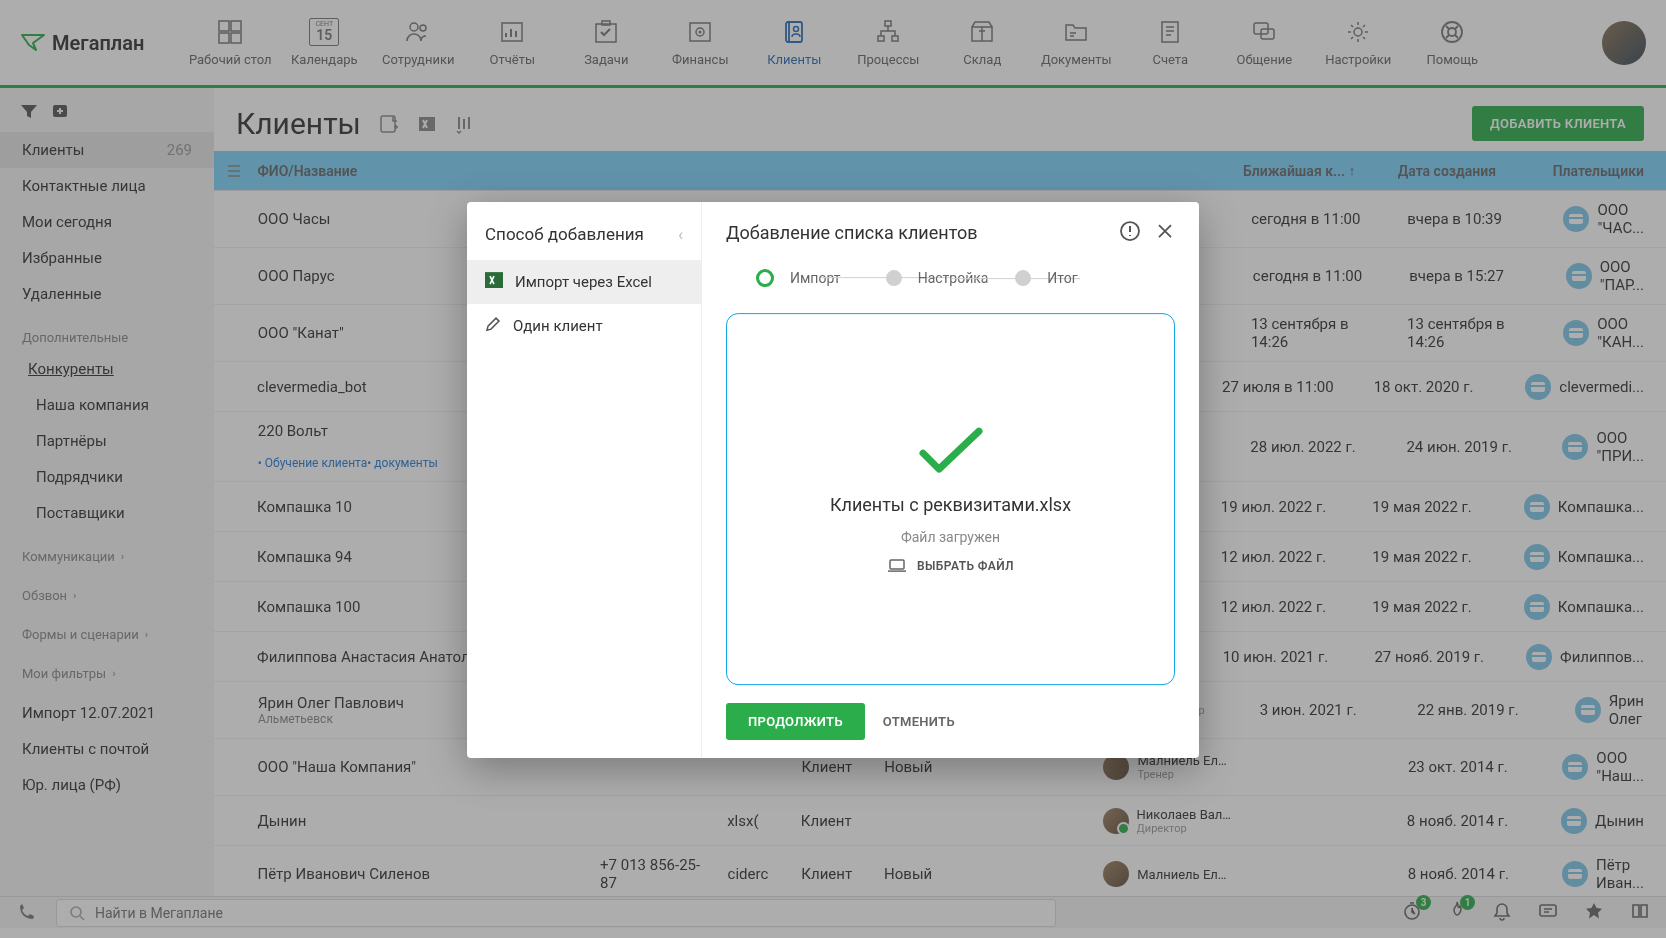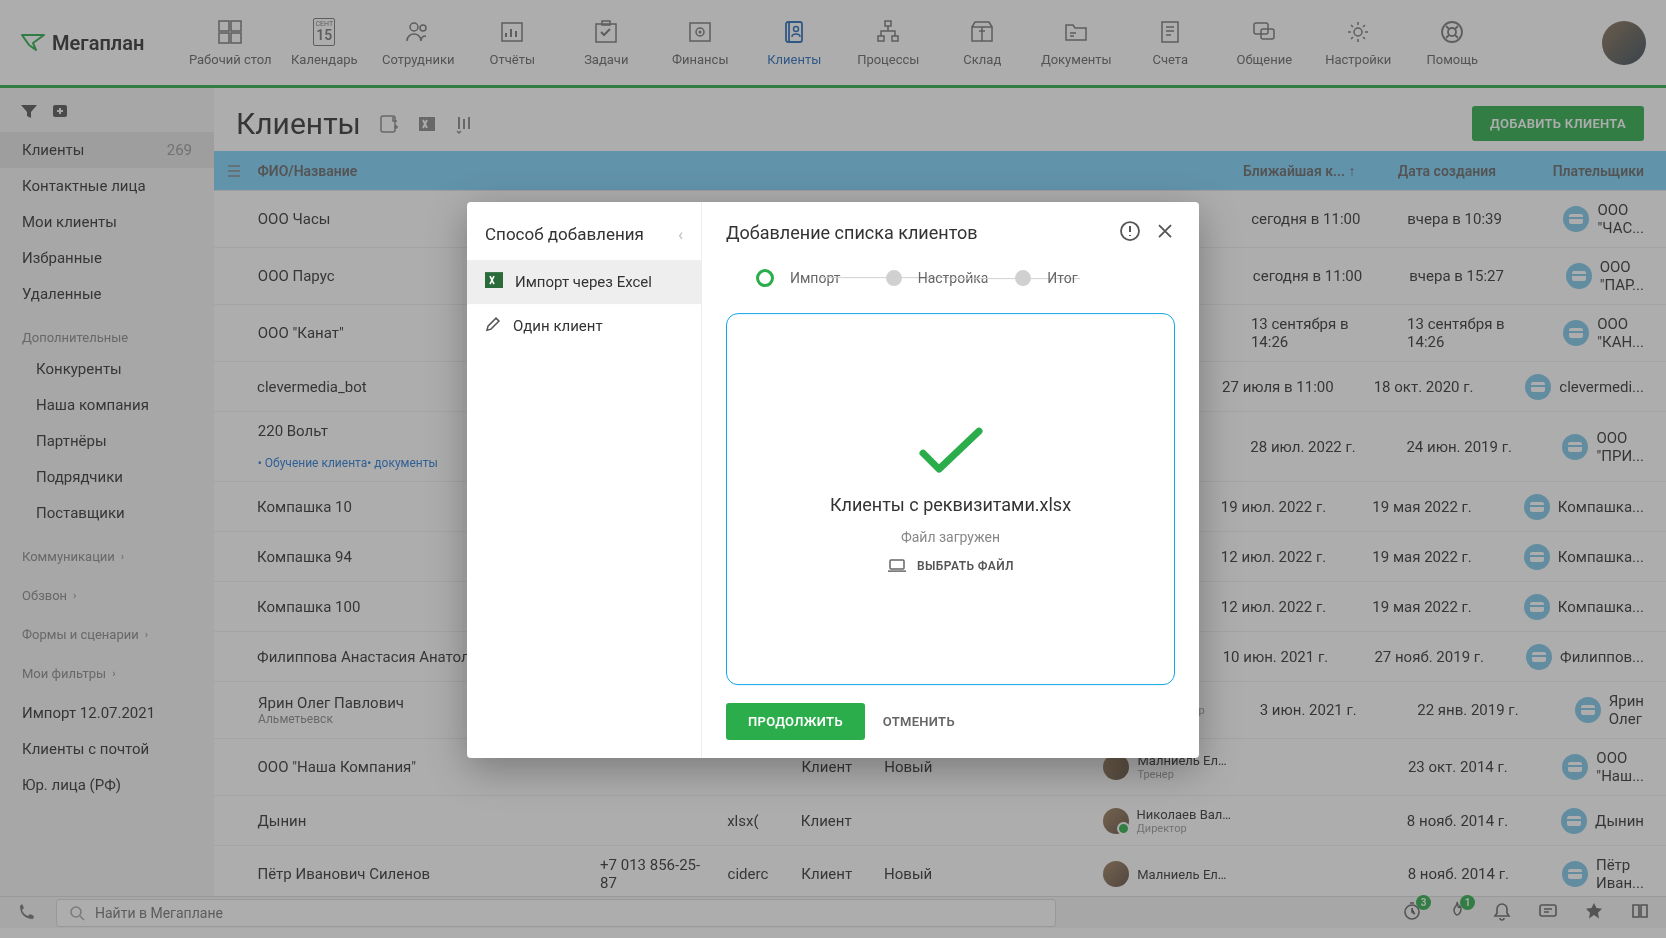--- a/index.html
+++ b/index.html
@@ -106,21 +106,21 @@
             <rect x="2" y="2" width="10" height="10" fill="none" stroke="currentColor" stroke-width="1.5"></rect>
             <rect x="14" y="2" width="10" height="10" fill="none" stroke="currentColor" stroke-width="1.5"></rect>
             <rect x="2" y="14" width="10" height="10" fill="none" stroke="currentColor" stroke-width="1.5"></rect>
             <rect x="14" y="14" width="10" height="10" fill="none" stroke="currentColor" stroke-width="1.5"></rect>
           </svg>
         </div>
         <span>Рабочий стол</span>
       </div>
       <div class="nav-item">
         <div class="nav-icon">
-          <div style="border:1.5px solid currentColor;width:22px;height:28px;border-radius:2px;display:flex;flex-direction:column;align-items:center;font-size:7px;padding-top:1px">
+          <div style="border:1.5px solid currentColor;width:30px;height:28px;border-radius:2px;display:flex;flex-direction:column;align-items:center;font-size:7px;padding-top:1px">
             <span>СЕНТ</span>
             <span style="font-size:14px;font-weight:600;line-height:1">15</span>
           </div>
         </div>
         <span>Календарь</span>
       </div>
       <div class="nav-item">
         <div class="nav-icon">
           <svg width="26" height="26" viewBox="0 0 26 26">
             <circle cx="9" cy="8" r="4" fill="none" stroke="currentColor" stroke-width="1.5"></circle>
@@ -257,32 +257,32 @@
     </div>
     <div id="side-main">
         <div class="side-item active">
           <span>Клиенты</span>
           <span class="side-count">269</span>
         </div>
         <div class="side-item">
           <span>Контактные лица</span>
         </div>
         <div class="side-item">
-          <span>Мои клиенты</span>
+          <span>Мои сегодня</span>
         </div>
         <div class="side-item">
           <span>Избранные</span>
         </div>
         <div class="side-item">
           <span>Удаленные</span>
         </div>
       </div>
     <div id="side-groups">
         <div class="side-header">Дополнительные</div>
-        <div class="side-item" style="padding-left: 36px;">Конкуренты</div>
+        <div class="side-item" style="padding-left: 28px; text-decoration: underline;">Конкуренты</div>
         <div class="side-item" style="padding-left: 36px;">Наша компания</div>
         <div class="side-item" style="padding-left: 36px;">Партнёры</div>
         <div class="side-item" style="padding-left: 36px;">Подрядчики</div>
         <div class="side-item" style="padding-left: 36px;">Поставщики</div>
         <div class="side-header">Коммуникации <span style="font-size:11px">›</span></div>
         <div class="side-header">Обзвон <span style="font-size:11px">›</span></div>
         <div class="side-header">Формы и сценарии <span style="font-size:11px">›</span></div>
         <div class="side-header">Мои фильтры <span style="font-size:11px">›</span></div>
       </div>
     <div id="side-extra" style="margin-top:8px">

